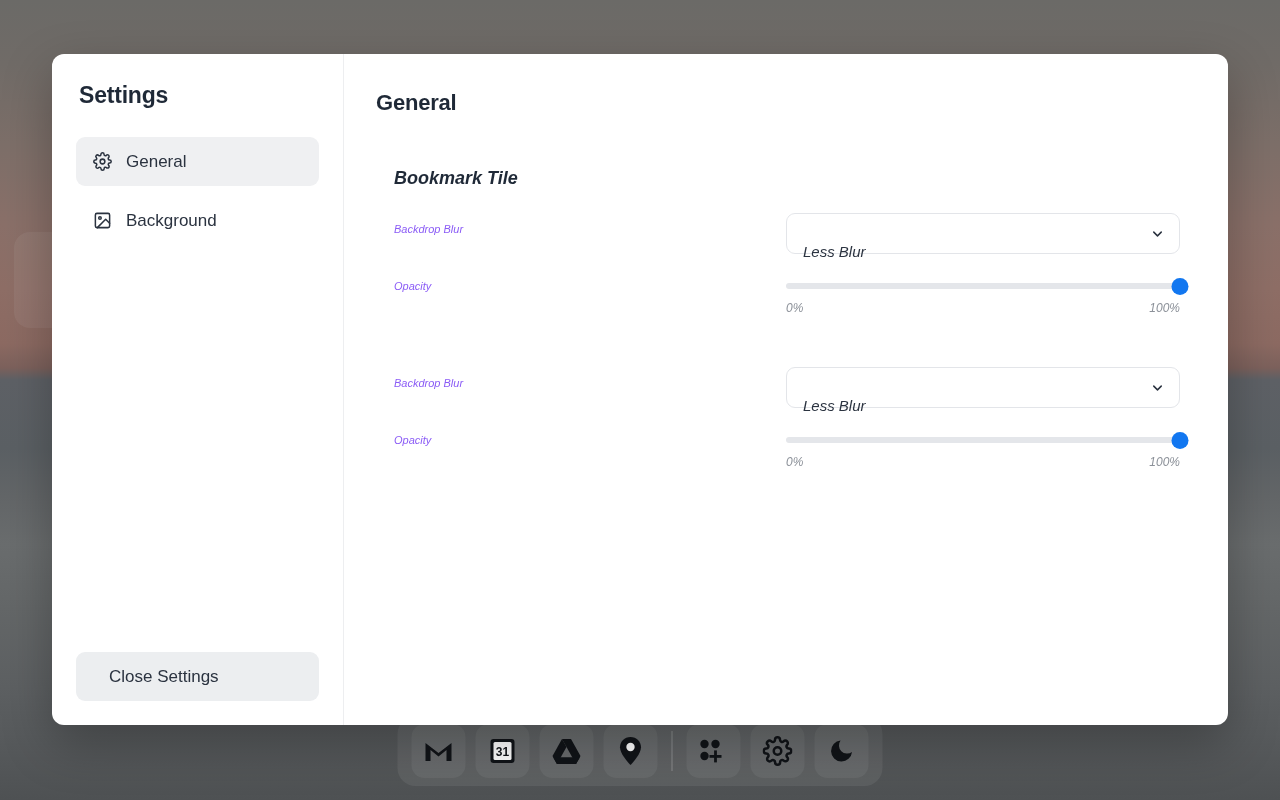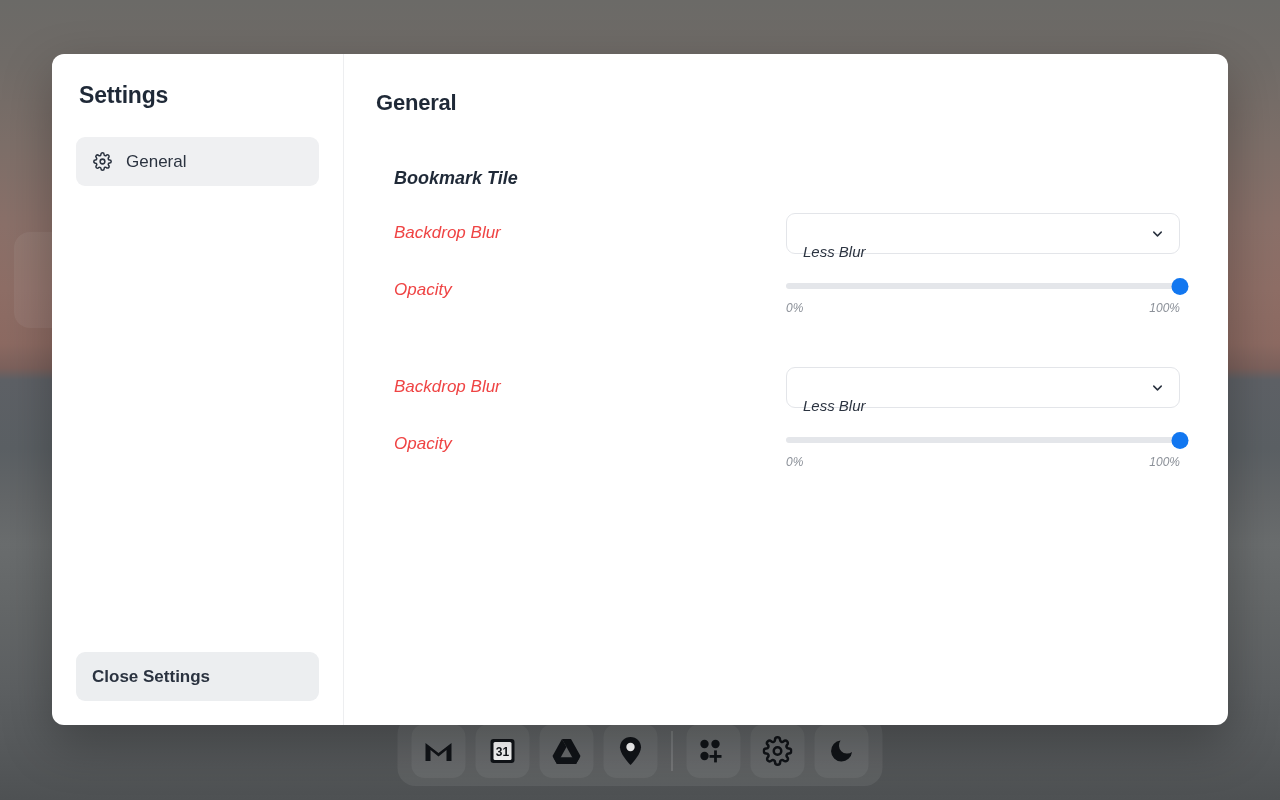--- a/index.html
+++ b/index.html
@@ -139,23 +139,22 @@
   .sidebar-spacer { flex: 1 1 auto; }
   .close-settings {
     height: 49px;
     border-radius: 9px;
     background: #eceef0;
     border: none;
     color: #2b3340;
     font-size: 17px;
     font-family: inherit;
     text-align: left;
-    padding: 0 16px;
+    padding: 0 33px;
     cursor: pointer;
-    font-weight: bold;
   }
 
   
   .content {
     flex: 1 1 auto;
     padding: 36px 48px 0 32px;
     overflow: hidden;
   }
   .content-title {
     font-size: 22px;
@@ -174,22 +173,22 @@
   }
 
   .row {
     display: flex;
     align-items: flex-start;
     min-height: 40px;
   }
   .row + .row { margin-top: 16px; }
   .row-label {
     flex: 0 0 392px;
-    font-size: 17px;
-    color: #ef4444;
+    font-size: 11px;
+    color: #8b5cf6;
     padding-top: 10px;
   }
   .row-control { flex: 1 1 auto; max-width: 394px; }
 
   
   .select {
     position: relative;
     height: 41px;
     border: 1px solid #e3e5e9;
     border-radius: 9px;
@@ -335,20 +334,30 @@
         <div class="nav-item active">
           <span class="nav-icon">
             <svg width="19" height="19" viewBox="0 0 24 24" fill="none" stroke="currentColor" stroke-width="1.9" stroke-linecap="round" stroke-linejoin="round">
               <circle cx="12" cy="12" r="3"></circle>
               <path d="M19.4 15a1.65 1.65 0 0 0 .33 1.82l.06.06a2 2 0 1 1-2.83 2.83l-.06-.06a1.65 1.65 0 0 0-1.82-.33 1.65 1.65 0 0 0-1 1.51V21a2 2 0 1 1-4 0v-.09A1.65 1.65 0 0 0 9 19.4a1.65 1.65 0 0 0-1.82.33l-.06.06a2 2 0 1 1-2.83-2.83l.06-.06a1.65 1.65 0 0 0 .33-1.82 1.65 1.65 0 0 0-1.51-1H3a2 2 0 1 1 0-4h.09A1.65 1.65 0 0 0 4.6 9a1.65 1.65 0 0 0-.33-1.82l-.06-.06a2 2 0 1 1 2.83-2.83l.06.06a1.65 1.65 0 0 0 1.82.33H9a1.65 1.65 0 0 0 1-1.51V3a2 2 0 1 1 4 0v.09a1.65 1.65 0 0 0 1 1.51 1.65 1.65 0 0 0 1.82-.33l.06-.06a2 2 0 1 1 2.83 2.83l-.06.06a1.65 1.65 0 0 0-.33 1.82V9a1.65 1.65 0 0 0 1.51 1H21a2 2 0 1 1 0 4h-.09a1.65 1.65 0 0 0-1.51 1z"></path>
             </svg>
           </span>
           <span>General</span>
         </div>
 
+        <div class="nav-item">
+          <span class="nav-icon">
+            <svg width="19" height="19" viewBox="0 0 24 24" fill="none" stroke="currentColor" stroke-width="1.9" stroke-linecap="round" stroke-linejoin="round">
+              <rect x="3" y="3" width="18" height="18" rx="2"></rect>
+              <circle cx="8.8" cy="8.8" r="1.6"></circle>
+              <path d="M21 15.5l-5-5L5.5 21"></path>
+            </svg>
+          </span>
+          <span>Background</span>
+        </div>
 
       </div>
 
       <div class="sidebar-spacer"></div>
 
       <button class="close-settings">Close Settings</button>
     </div>
 
     <div class="content">
 

